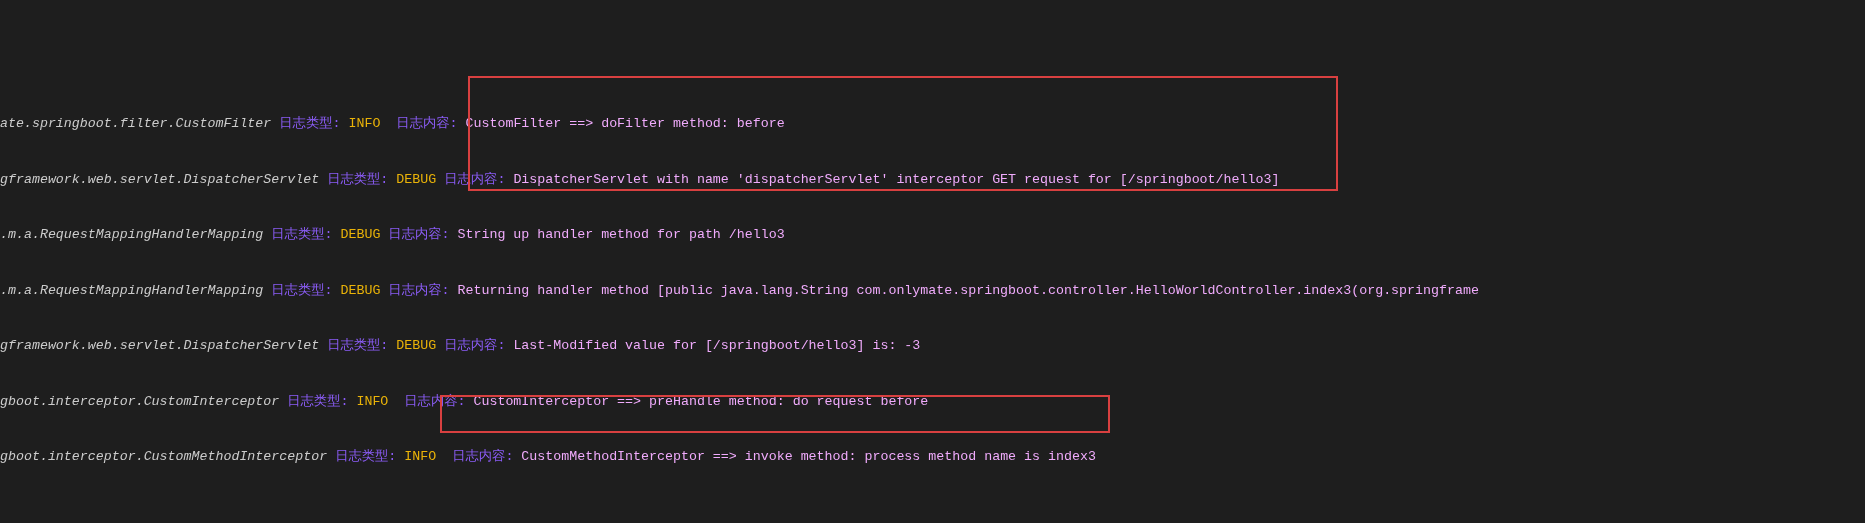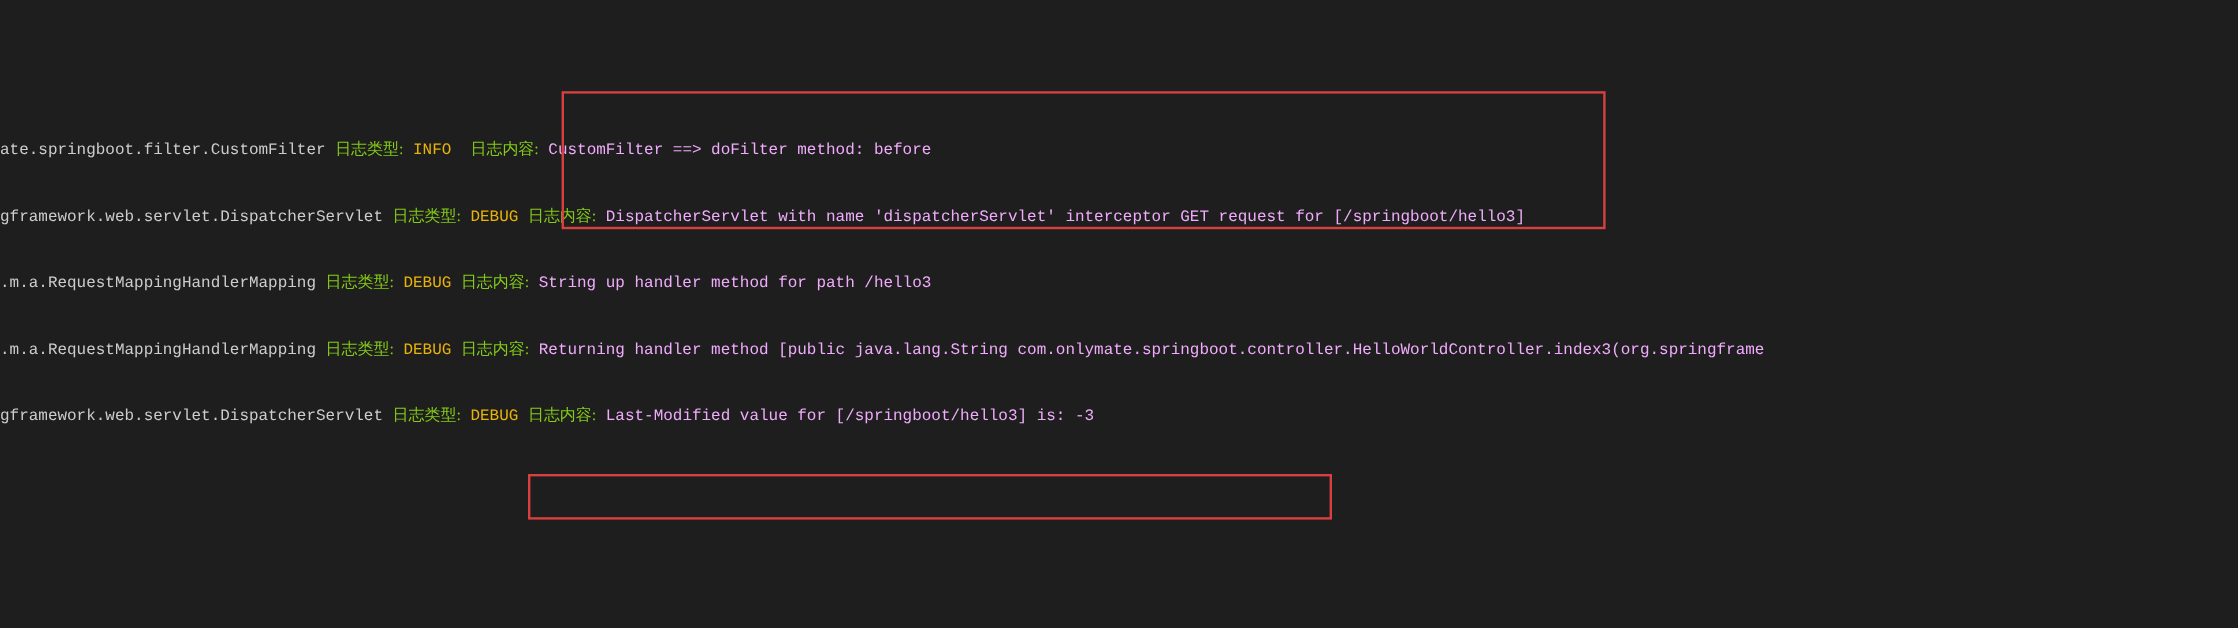--- a/index.html
+++ b/index.html
@@ -15,22 +15,22 @@
     height: 523px;
     position: relative;
   }
   .log-container {
     padding-top: 4px;
   }
   .log-line {
     height: 18.5px;
     white-space: pre;
   }
-  .logger { color: #cccccc; }
-  .fixed-label { color: #84cc16; font-family: Liberation Serif, serif; }
+  .logger { color: #cccccc; font-style: italic; }
+  .fixed-label { color: #8b5cf6; }
   .level { color: #eab308; }
   .msg { color: #f0abfc; }
   .highlight-box {
     position: absolute;
     border: 2px solid #d84040;
     pointer-events: none;
   }
   .box1 { left: 468px; top: 76px; width: 870px; height: 115px; }
   .box2 { left: 440px; top: 395px; width: 670px; height: 38px; }
 </style>
@@ -38,20 +38,22 @@
 <body>
 
 
 
 <div class="log-container">
   <div class="log-line"><span class="logger">ate.springboot.filter.CustomFilter</span> <span class="fixed-label">日志类型:</span> <span class="level">INFO </span> <span class="fixed-label">日志内容:</span> <span class="msg">CustomFilter ==&gt; doFilter method: before</span></div>
   <div class="log-line"><span class="logger">gframework.web.servlet.DispatcherServlet</span> <span class="fixed-label">日志类型:</span> <span class="level">DEBUG</span> <span class="fixed-label">日志内容:</span> <span class="msg">DispatcherServlet with name 'dispatcherServlet' interceptor GET request for [/springboot/hello3]</span></div>
   <div class="log-line"><span class="logger">.m.a.RequestMappingHandlerMapping</span> <span class="fixed-label">日志类型:</span> <span class="level">DEBUG</span> <span class="fixed-label">日志内容:</span> <span class="msg">String up handler method for path /hello3</span></div>
   <div class="log-line"><span class="logger">.m.a.RequestMappingHandlerMapping</span> <span class="fixed-label">日志类型:</span> <span class="level">DEBUG</span> <span class="fixed-label">日志内容:</span> <span class="msg">Returning handler method [public java.lang.String com.onlymate.springboot.controller.HelloWorldController.index3(org.springframe</span></div>
   <div class="log-line"><span class="logger">gframework.web.servlet.DispatcherServlet</span> <span class="fixed-label">日志类型:</span> <span class="level">DEBUG</span> <span class="fixed-label">日志内容:</span> <span class="msg">Last-Modified value for [/springboot/hello3] is: -3</span></div>
+  <div class="log-line"><span class="logger">gboot.interceptor.CustomInterceptor</span> <span class="fixed-label">日志类型:</span> <span class="level">INFO </span> <span class="fixed-label">日志内容:</span> <span class="msg">CustomInterceptor ==&gt; preHandle method: do request before</span></div>
+  <div class="log-line"><span class="logger">gboot.interceptor.CustomMethodInterceptor</span> <span class="fixed-label">日志类型:</span> <span class="level">INFO </span> <span class="fixed-label">日志内容:</span> <span class="msg">CustomMethodInterceptor ==&gt; invoke method: process method name is index3</span></div>
   
   
   
   
   
   
   
   
   
   

